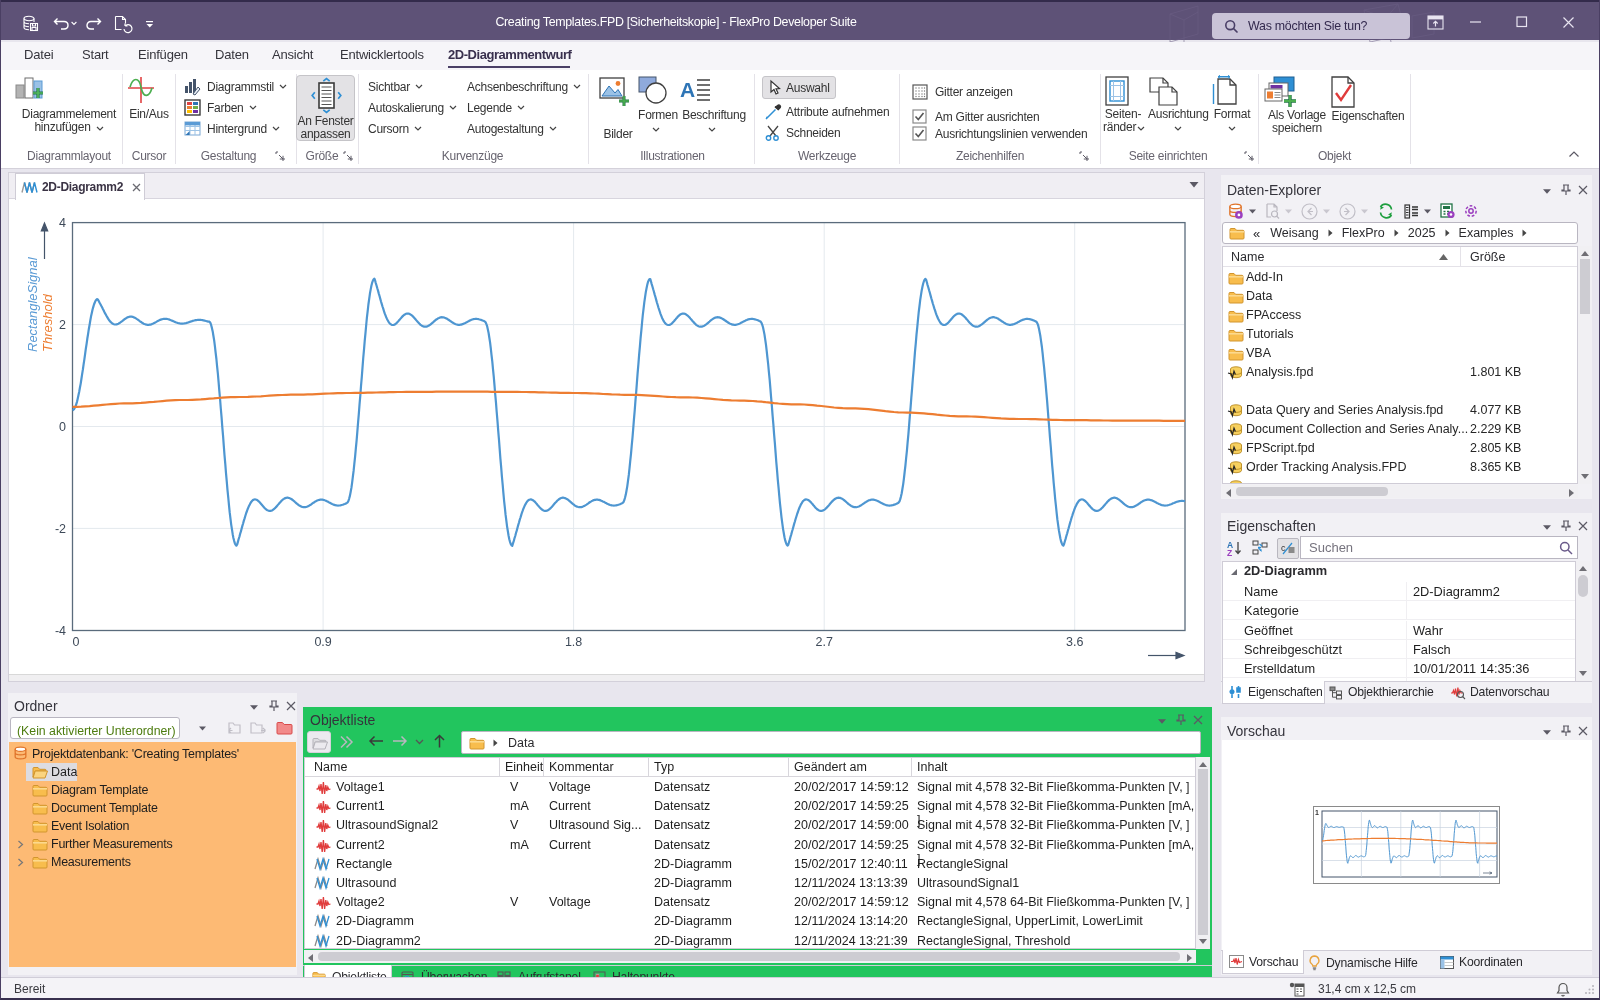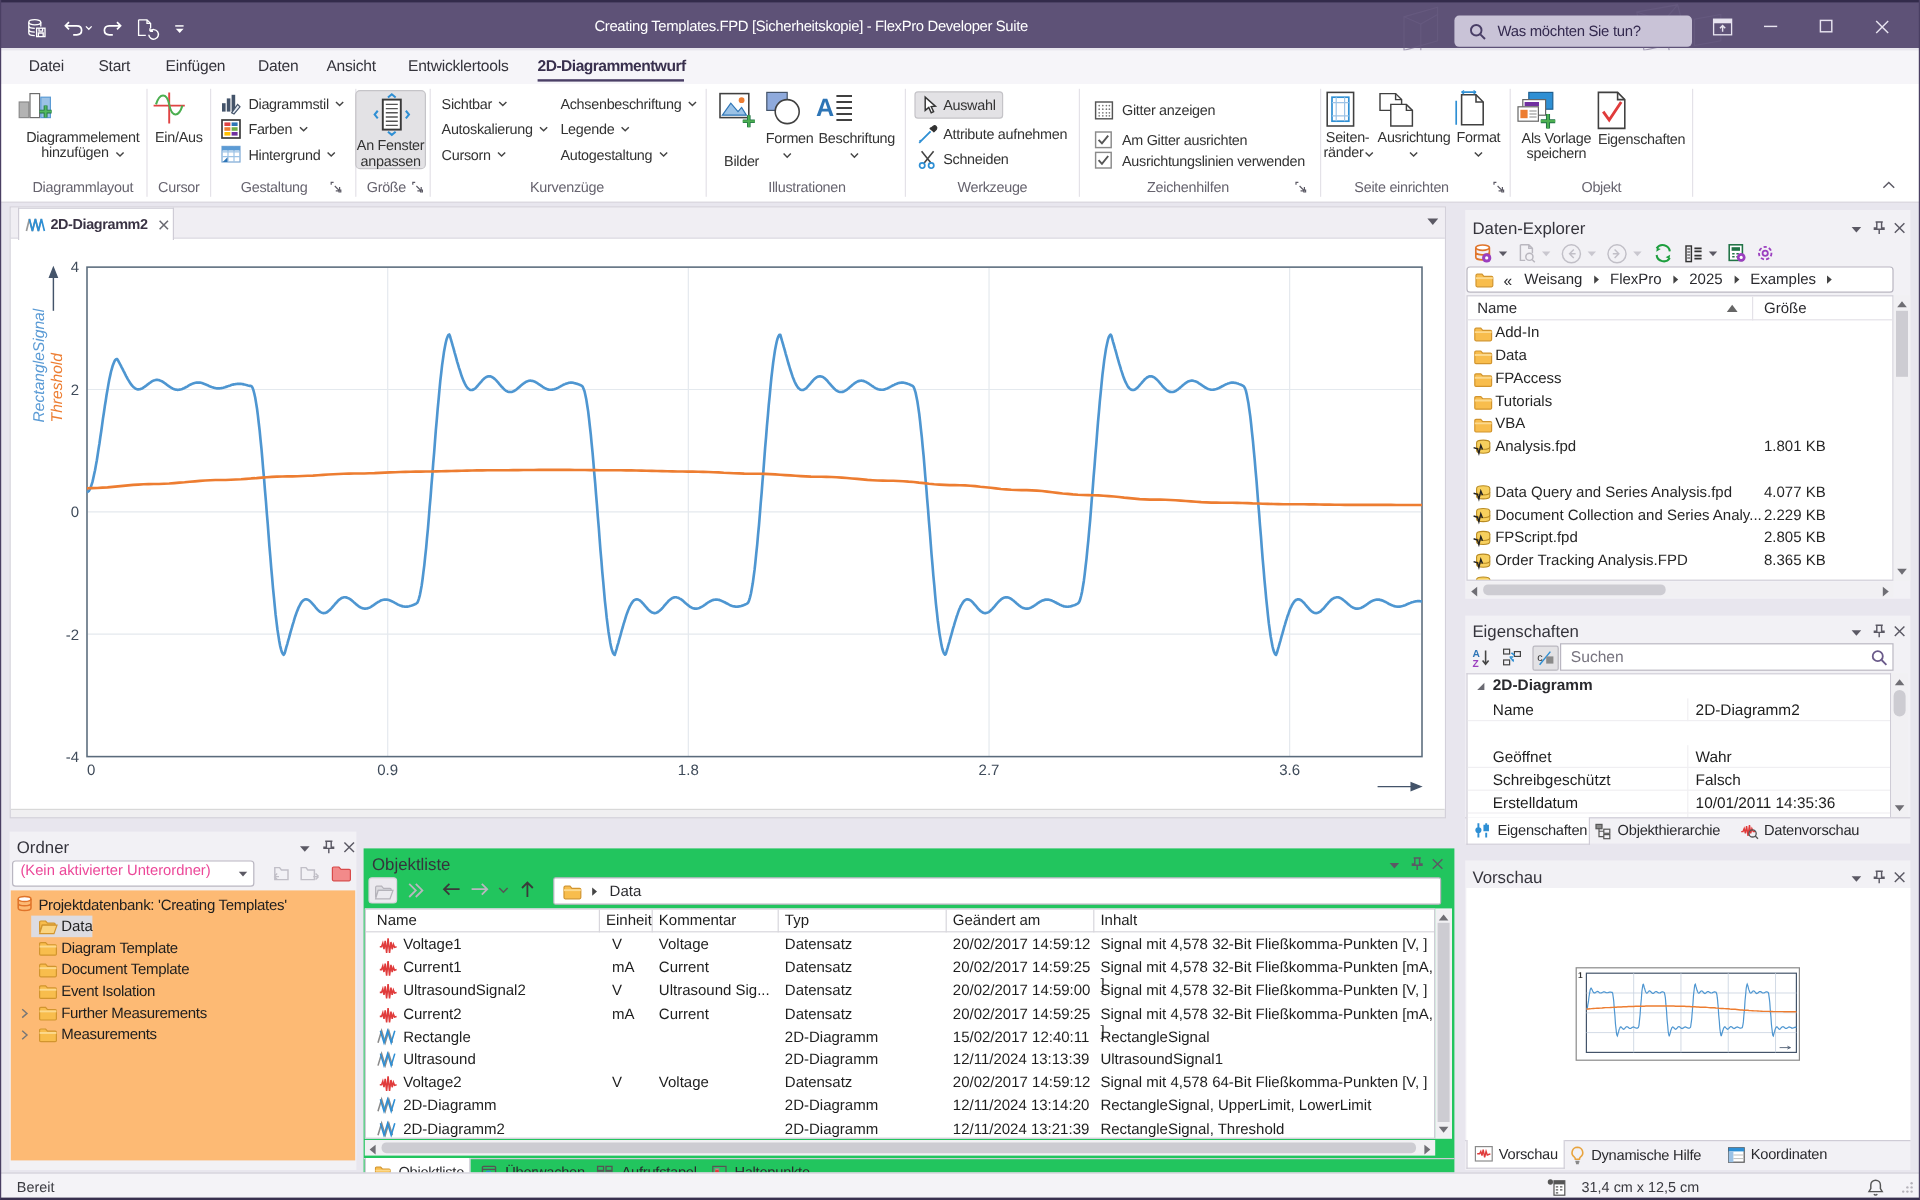--- a/index.html
+++ b/index.html
@@ -733,20 +733,25 @@
  <div class="abs" style="left:1px;top:48px;width:354px;height:120px;background:#fff;border:1px solid #cfccd6;border-bottom:none;overflow:hidden;font-size:12.8px;color:#1e1e1e">
   <svg class="abs" style="left:7px;top:6px" width="8" height="8" viewBox="0 0 8 8">
         <path d="M7 1 L7 7 L1 7 Z" fill="#6a6a72"></path>
       </svg>
   <span class="abs" style="left:21px;top:1px;font-weight:bold;color:#2a2a2e">2D-Diagramm</span>
   <div class="abs" style="left:0;top:20px;width:354px;height:19px;border-bottom:1px solid #f0eff2">
         <span class="abs" style="left:21px;top:2px">Name</span>
         <span class="abs" style="left:190px;top:2px">2D-Diagramm2</span>
         <div class="abs" style="left:183px;top:0;width:1px;height:19px;background:#f0eff2"></div>
       </div>
+<div class="abs" style="left:0;top:39px;width:354px;height:19px;border-bottom:1px solid #f0eff2">
+        <span class="abs" style="left:21px;top:2px">Kategorie</span>
+        <span class="abs" style="left:190px;top:2px"></span>
+        <div class="abs" style="left:183px;top:0;width:1px;height:19px;background:#f0eff2"></div>
+      </div>
 <div class="abs" style="left:0;top:59px;width:354px;height:19px;border-bottom:1px solid #f0eff2">
         <span class="abs" style="left:21px;top:2px">Geöffnet</span>
         <span class="abs" style="left:190px;top:2px">Wahr</span>
         <div class="abs" style="left:183px;top:0;width:1px;height:19px;background:#f0eff2"></div>
       </div>
 <div class="abs" style="left:0;top:78px;width:354px;height:19px;border-bottom:1px solid #f0eff2">
         <span class="abs" style="left:21px;top:2px">Schreibgeschützt</span>
         <span class="abs" style="left:190px;top:2px">Falsch</span>
         <div class="abs" style="left:183px;top:0;width:1px;height:19px;background:#f0eff2"></div>
       </div>
@@ -862,21 +867,21 @@
  <div class="panel-h" style="left:6px;top:5px">Ordner</div>
  <svg class="abs" style="left:242px;top:12px" width="8" height="5" viewBox="0 0 8 4.5">
       <use href="#ichevd"></use>
     </svg>
  <svg class="abs" style="left:260px;top:7px" width="12" height="12" viewBox="0 0 12 12">
       <use href="#ipin"></use>
     </svg>
  <svg class="abs" style="left:278px;top:8px" width="10" height="10" viewBox="0 0 10 10">
       <use href="#ix"></use>
     </svg>
- <div class="abs" style="left:2px;top:24px;width:202px;height:22px;background:#fff;border:1px solid #b9b6c1;border-radius:3px;font-size:12.3px;color:#ec4899;display:flex;align-items:flex-start">
+ <div class="abs" style="left:2px;top:24px;width:170px;height:22px;background:#fff;border:1px solid #b9b6c1;border-radius:3px;font-size:12.3px;color:#4d7c0f;display:flex;align-items:flex-end">
   <span style="margin-left:6px">(Kein aktivierter Unterordner)</span>
   <svg class="abs" style="left:188px;top:8px" width="7" height="5" viewBox="0 0 8 4.5">
         <use href="#ichevd"></use>
       </svg>
  </div>
  <svg class="abs" style="left:216px;top:27px" width="17" height="15" viewBox="0 0 17 15" fill="none" stroke="#c1bfc7" stroke-width="1.2">
   <path d="M5 3 h4 l1.5 2 h5.5 v8 h-11 Z M7 8 l-2.5 2.5 M4.5 10.5 h4 M4.5 10.5 l2.5 2.5" stroke="#c1bfc7"></path>
  </svg>
  <svg class="abs" style="left:242px;top:27px" width="17" height="15" viewBox="0 0 17 15" fill="none" stroke="#c1bfc7" stroke-width="1.2">
   <path d="M1 3 h4 l1.5 2 h5.5 v8 h-11 Z M13 8 l2.5 2.5 M11 10.5 h4.5 M15.5 10.5 l-2.5 2.5"></path>

